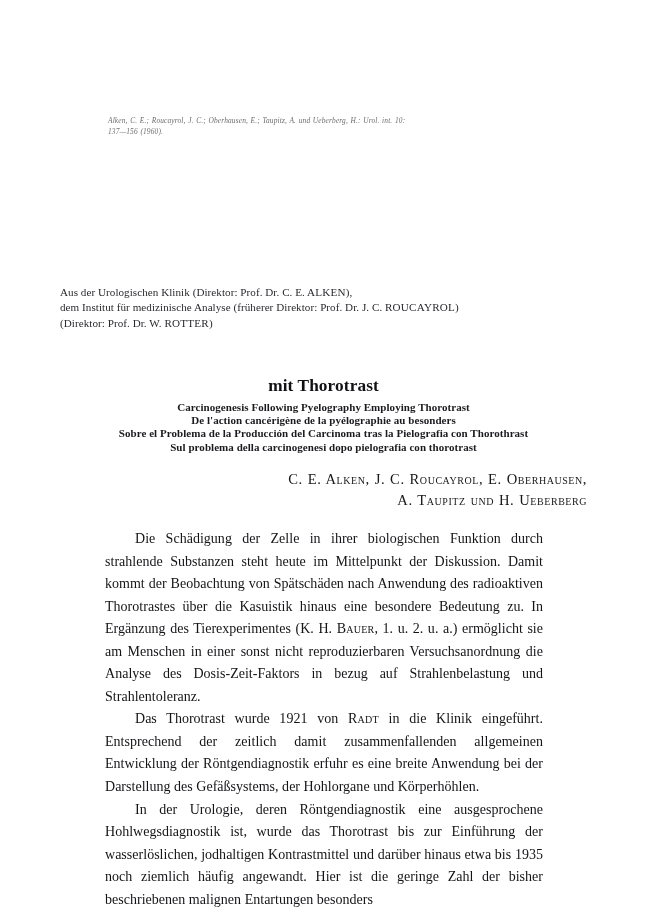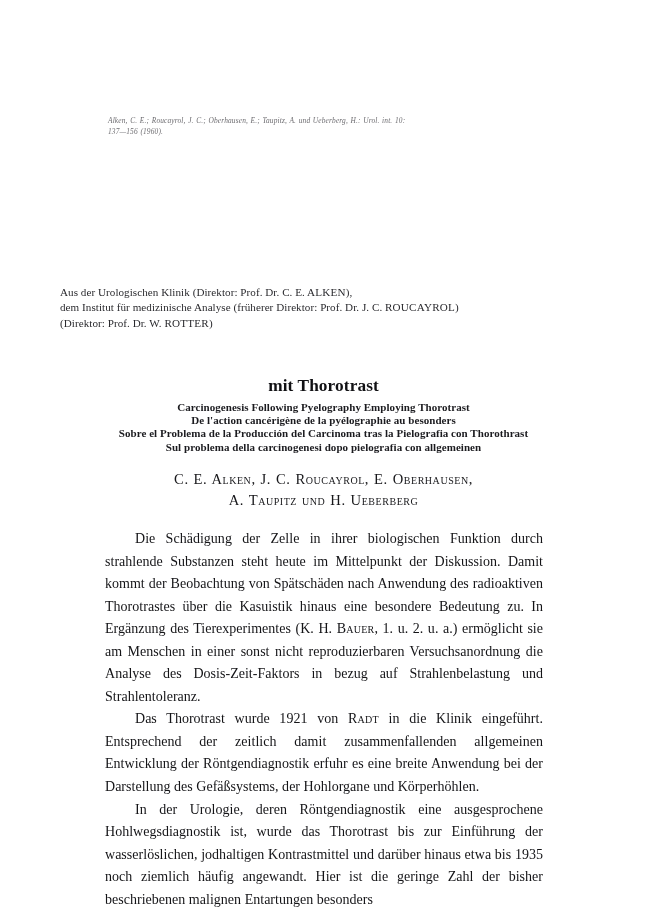--- a/index.html
+++ b/index.html
@@ -85,21 +85,21 @@
     letter-spacing: 0.05px;
   }
   .subtitles .sub-line { display: block; }
 
   
   .authors {
     position: absolute;
     left: 60px;
     top: 469px;
     width: 527px;
-    text-align: center;
+    text-align: right;
     font-variant: small-caps;
     font-size: 14.6px;
     line-height: 20.5px;
     color: #17171a;
     letter-spacing: 0.55px;
     word-spacing: 0.8px;
   }
   .authors .au-line { display: block; }
 
   
@@ -140,21 +140,21 @@
   </div>
 
   <h1 class="title-main">
     <span class="tm-line">mit Thorotrast</span>
   </h1>
 
   <div class="subtitles">
     <span class="sub-line">Carcinogenesis Following Pyelography Employing Thorotrast</span>
     <span class="sub-line">De l'action cancérigène de la pyélographie au besonders</span>
     <span class="sub-line">Sobre el Problema de la Producción del Carcinoma tras la Pielografia con Thorothrast</span>
-    <span class="sub-line">Sul problema della carcinogenesi dopo pielografia con allgemeinen</span>
+    <span class="sub-line">Sul problema della carcinogenesi dopo pielografia con thorotrast</span>
   </div>
 
   <div class="authors">
     <span class="au-line">C. E. Alken, J. C. Roucayrol, E. Oberhausen,</span>
     <span class="au-line">A. Taupitz und H. Ueberberg</span>
   </div>
 
   <div class="body-text">
     <p><span>Die Schädigung der Zelle in ihrer biologischen Funktion durch strahlende Substanzen steht heute im Mittelpunkt der Diskussion. Damit kommt der Beobachtung von Spätschäden nach Anwendung des radioaktiven Thorotrastes über die Kasuistik hinaus eine besondere Bedeutung zu. In Ergänzung des Tierexperimentes (K. H. </span><span class="sc">Bauer</span><span>, 1. u. 2. u. a.) ermöglicht sie am Menschen in einer sonst nicht reproduzierbaren Versuchsanordnung die Analyse des Dosis-Zeit-Faktors in bezug auf Strahlenbelastung und Strahlentoleranz.</span></p>
     <p><span>Das Thorotrast wurde 1921 von </span><span class="sc">Radt</span><span> in die Klinik eingeführt. Entsprechend der zeitlich damit zusammenfallenden allgemeinen Entwicklung der Röntgendiagnostik erfuhr es eine breite Anwendung bei der Darstellung des Gefäßsystems, der Hohlorgane und Körperhöhlen.</span></p>

